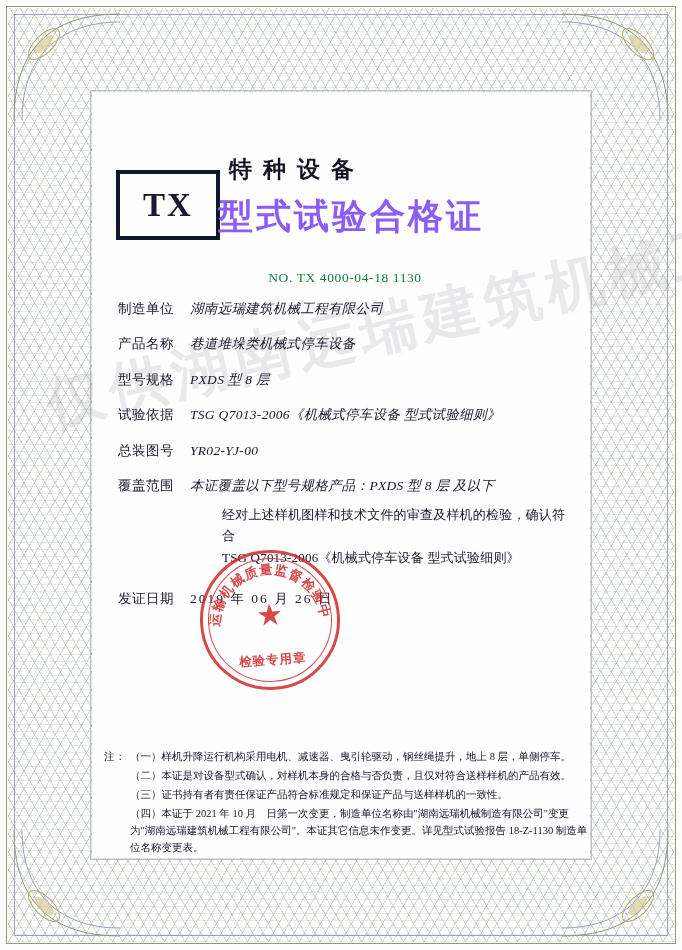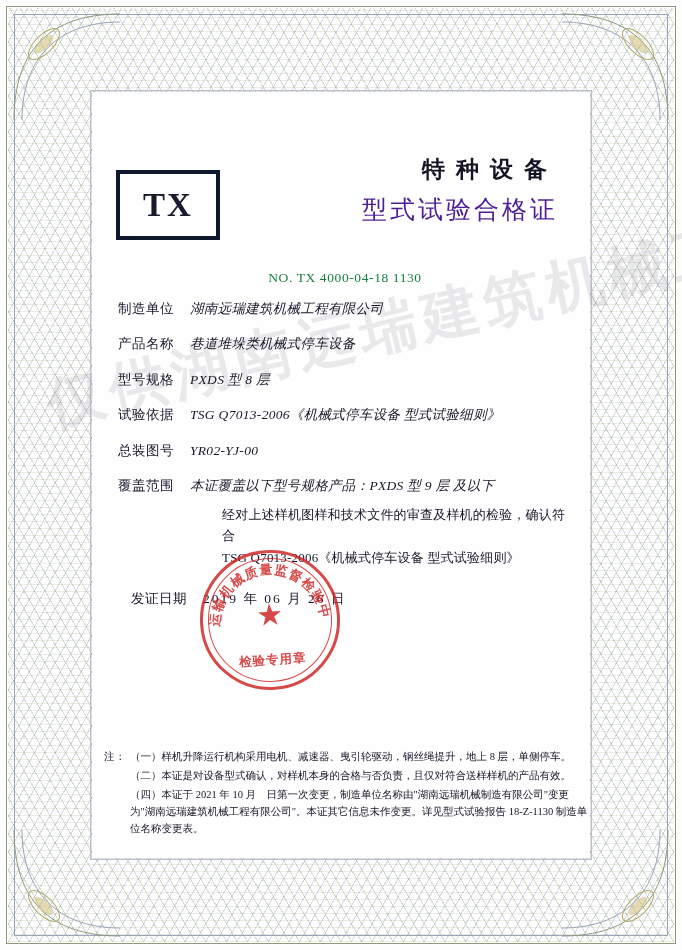--- a/index.html
+++ b/index.html
@@ -105,38 +105,38 @@
     align-items: center;
     justify-content: center;
     font-family: "Liberation Serif", serif;
     font-size: 33px;
     font-weight: bold;
     letter-spacing: 2px;
   }
 
   .title-block {
     position: absolute;
-    left: 116px;
+    left: 126px;
     top: 62px;
     width: 350px;
-    text-align: right;
+    text-align: left;
   }
   .title-main {
     font-size: 23px;
     letter-spacing: 11px;
     font-weight: bold;
     color: #141425;
     margin-bottom: 8px;
     padding-left: 11px;
   }
   .title-sub {
-    font-size: 25px;
+    font-size: 35px;
     letter-spacing: 3px;
-    font-weight: normal;
-    color: #4c1d95;
+    font-weight: bold;
+    color: #8b5cf6;
   }
 
   .doc-no {
     position: absolute;
     left: 0; top: 178px;
     width: 424px;
     text-align: center;
     font-family: "Liberation Serif", serif;
     font-size: 13.5px;
     letter-spacing: 0.6px;
@@ -184,21 +184,21 @@
 
   .issue-row {
     position: absolute;
     left: 26px;
     top: 498px;
     width: 450px;
     display: flex;
     align-items: center;
     font-size: 13.5px;
   }
-  .issue-row .field-label { width: 72px; flex: 0 0 72px; margin-left: 13px; }
+  .issue-row .field-label { width: 72px; flex: 0 0 72px; }
   .issue-date { letter-spacing: 2px; }
 
   .issuer {
     position: absolute;
     left: 0;
     top: 570px;
     width: 498px;
     text-align: center;
     font-size: 19px;
     font-weight: bold;
@@ -349,21 +349,21 @@
       <div class="field-row">
         <div class="field-label">试验依据</div>
         <div class="field-value">TSG Q7013-2006《机械式停车设备 型式试验细则》</div>
       </div>
       <div class="field-row">
         <div class="field-label">总装图号</div>
         <div class="field-value">YR02-YJ-00</div>
       </div>
       <div class="field-row">
         <div class="field-label">覆盖范围</div>
-        <div class="field-value">本证覆盖以下型号规格产品：PXDS 型 9 层 及以下</div>
+        <div class="field-value">本证覆盖以下型号规格产品：PXDS 型 8 层 及以下</div>
       </div>
     </div>
 
     <div class="statement">
       <div>经对上述样机图样和技术文件的审查及样机的检验，确认符合</div>
       <div>TSG Q7013-2006《机械式停车设备 型式试验细则》</div>
     </div>
 
     <div class="issue-row">
       <div class="field-label">发证日期</div>
@@ -385,18 +385,19 @@
     </div>
 
   </div>
 
   <div class="notes">
     <div class="notes-inner">
       <div class="notes-label">注：</div>
       <div class="notes-list">
         <div class="note-item">（一）样机升降运行机构采用电机、减速器、曳引轮驱动，钢丝绳提升，地上 8 层，单侧停车。</div>
         <div class="note-item">（二）本证是对设备型式确认，对样机本身的合格与否负责，且仅对符合送样样机的产品有效。</div>
+        <div class="note-item">（三）证书持有者有责任保证产品符合标准规定和保证产品与送样样机的一致性。</div>
         <div class="note-item">（四）本证于 2021 年 10 月　日第一次变更，制造单位名称由"湖南远瑞机械制造有限公司"变更为"湖南远瑞建筑机械工程有限公司"。本证其它信息未作变更。详见型式试验报告 18-Z-1130 制造单位名称变更表。</div>
       </div>
     </div>
   </div>
 
 </div>
 
 </body></html>

